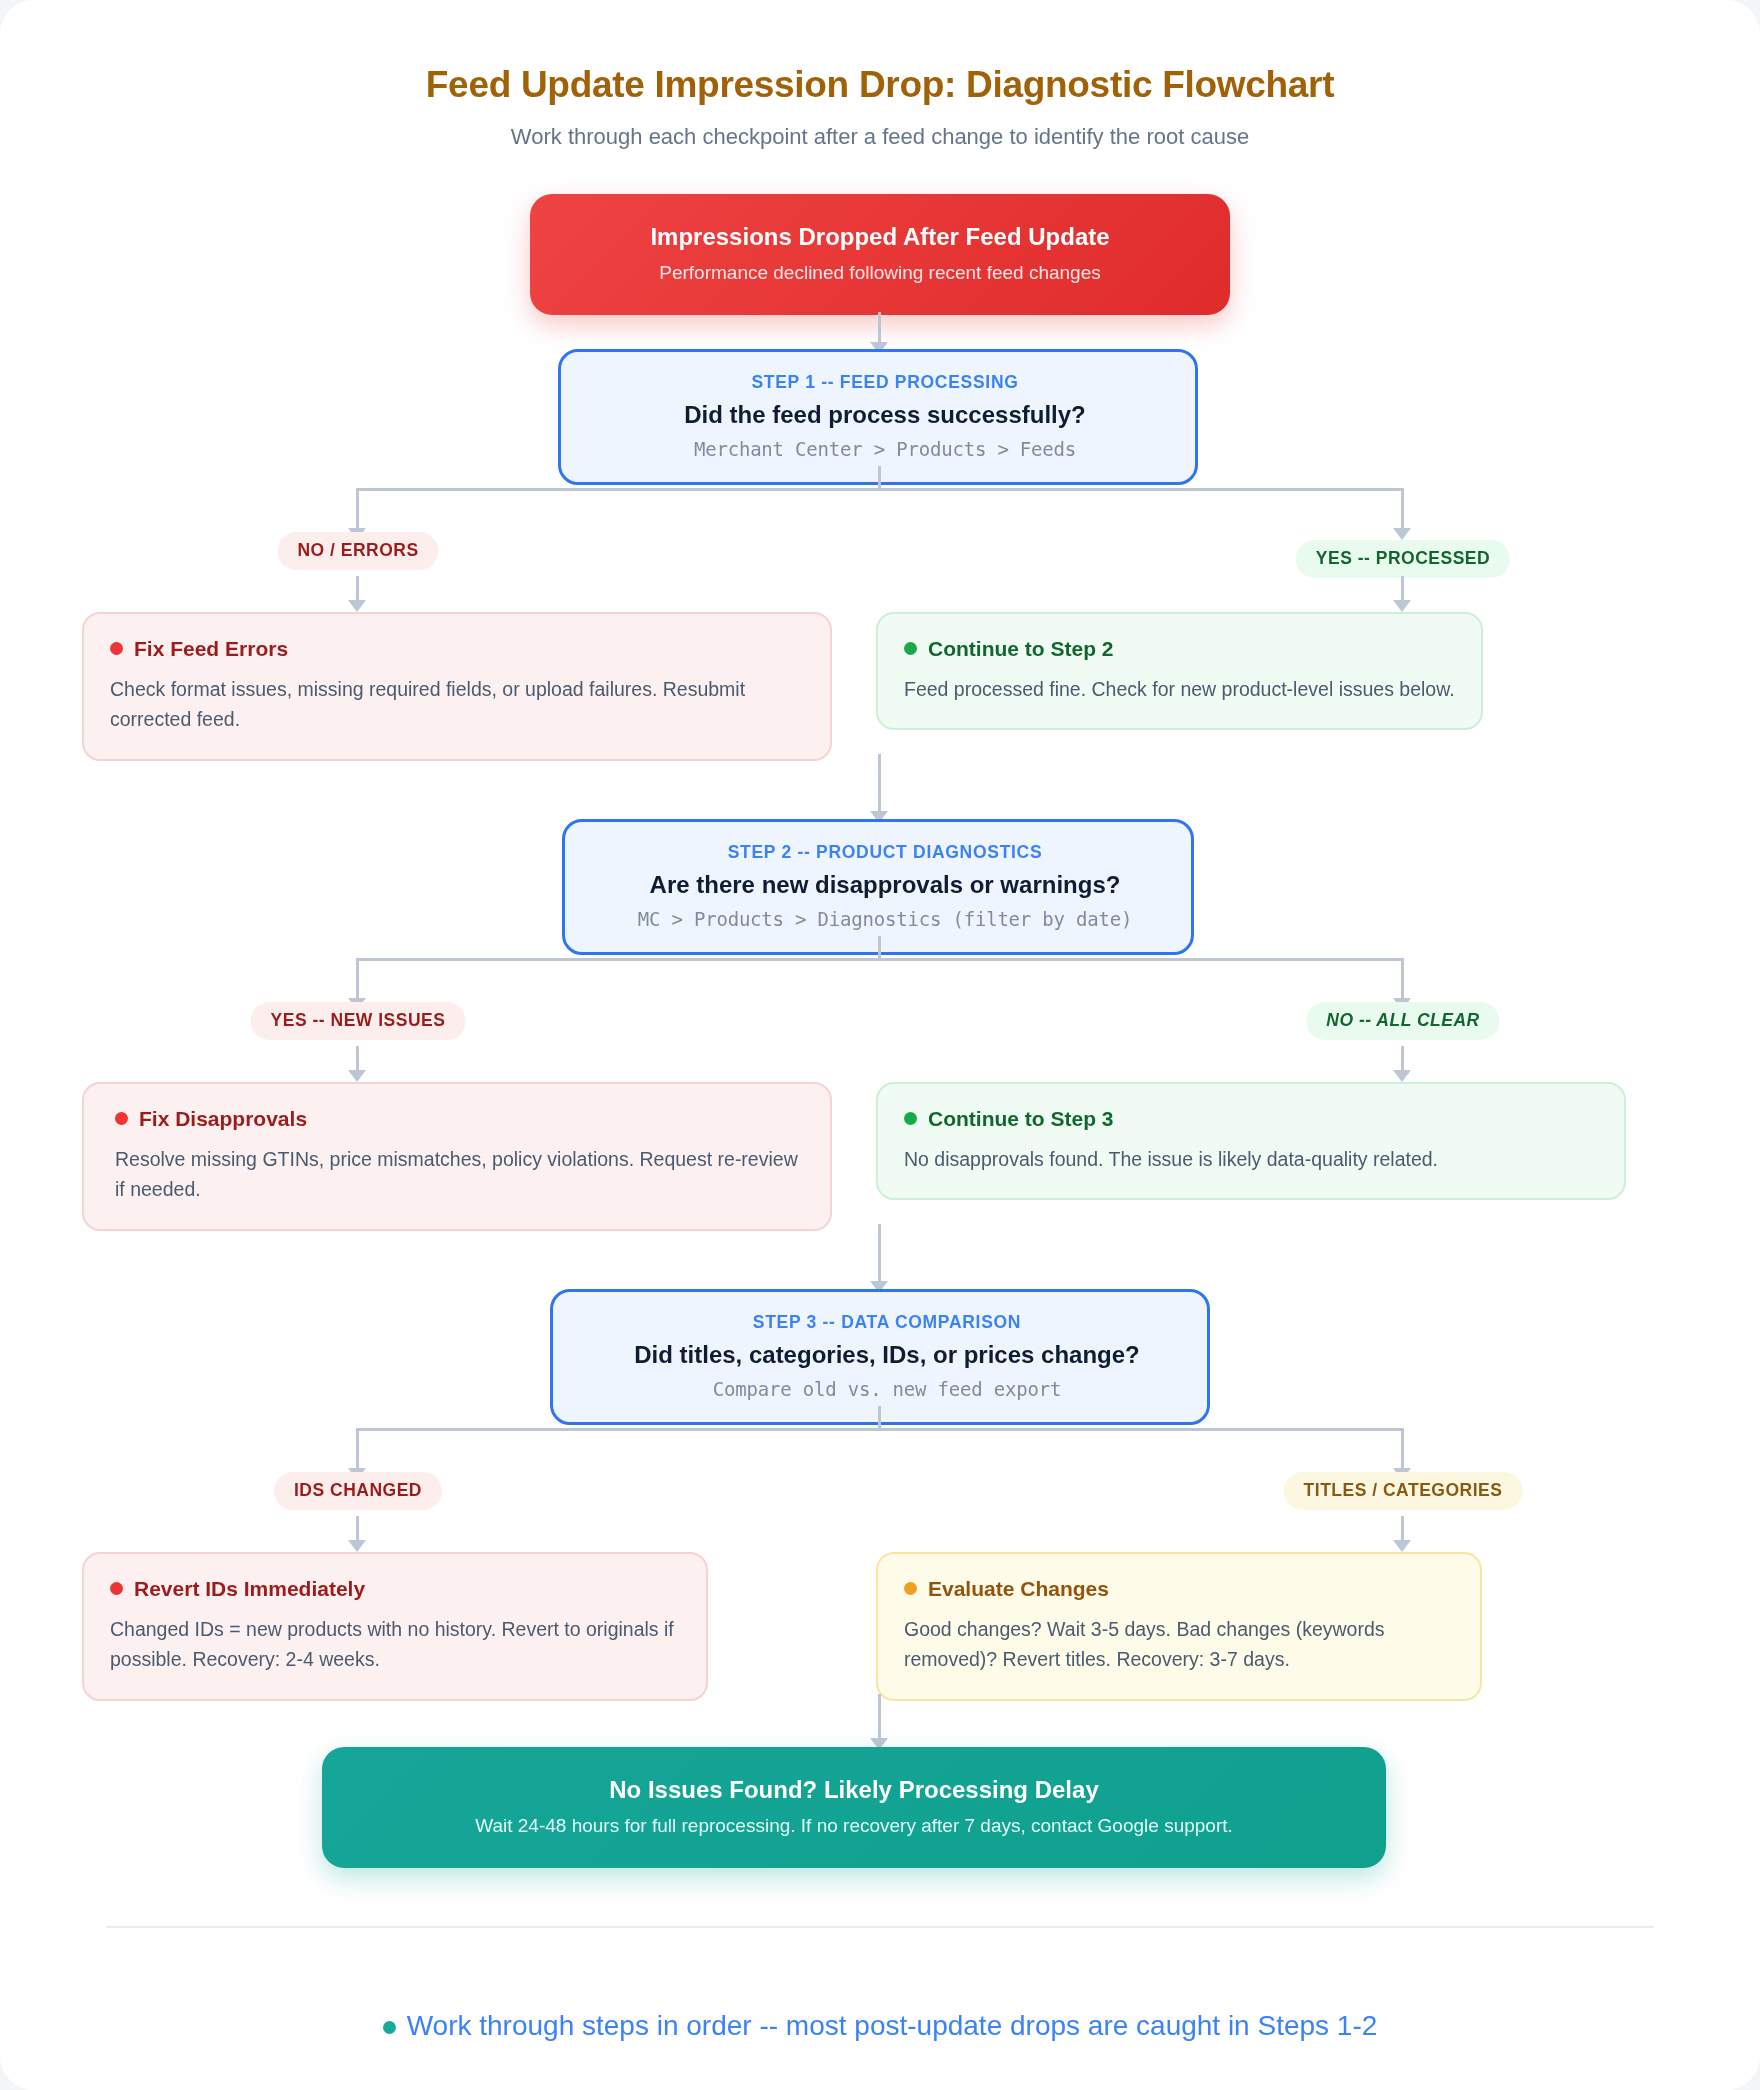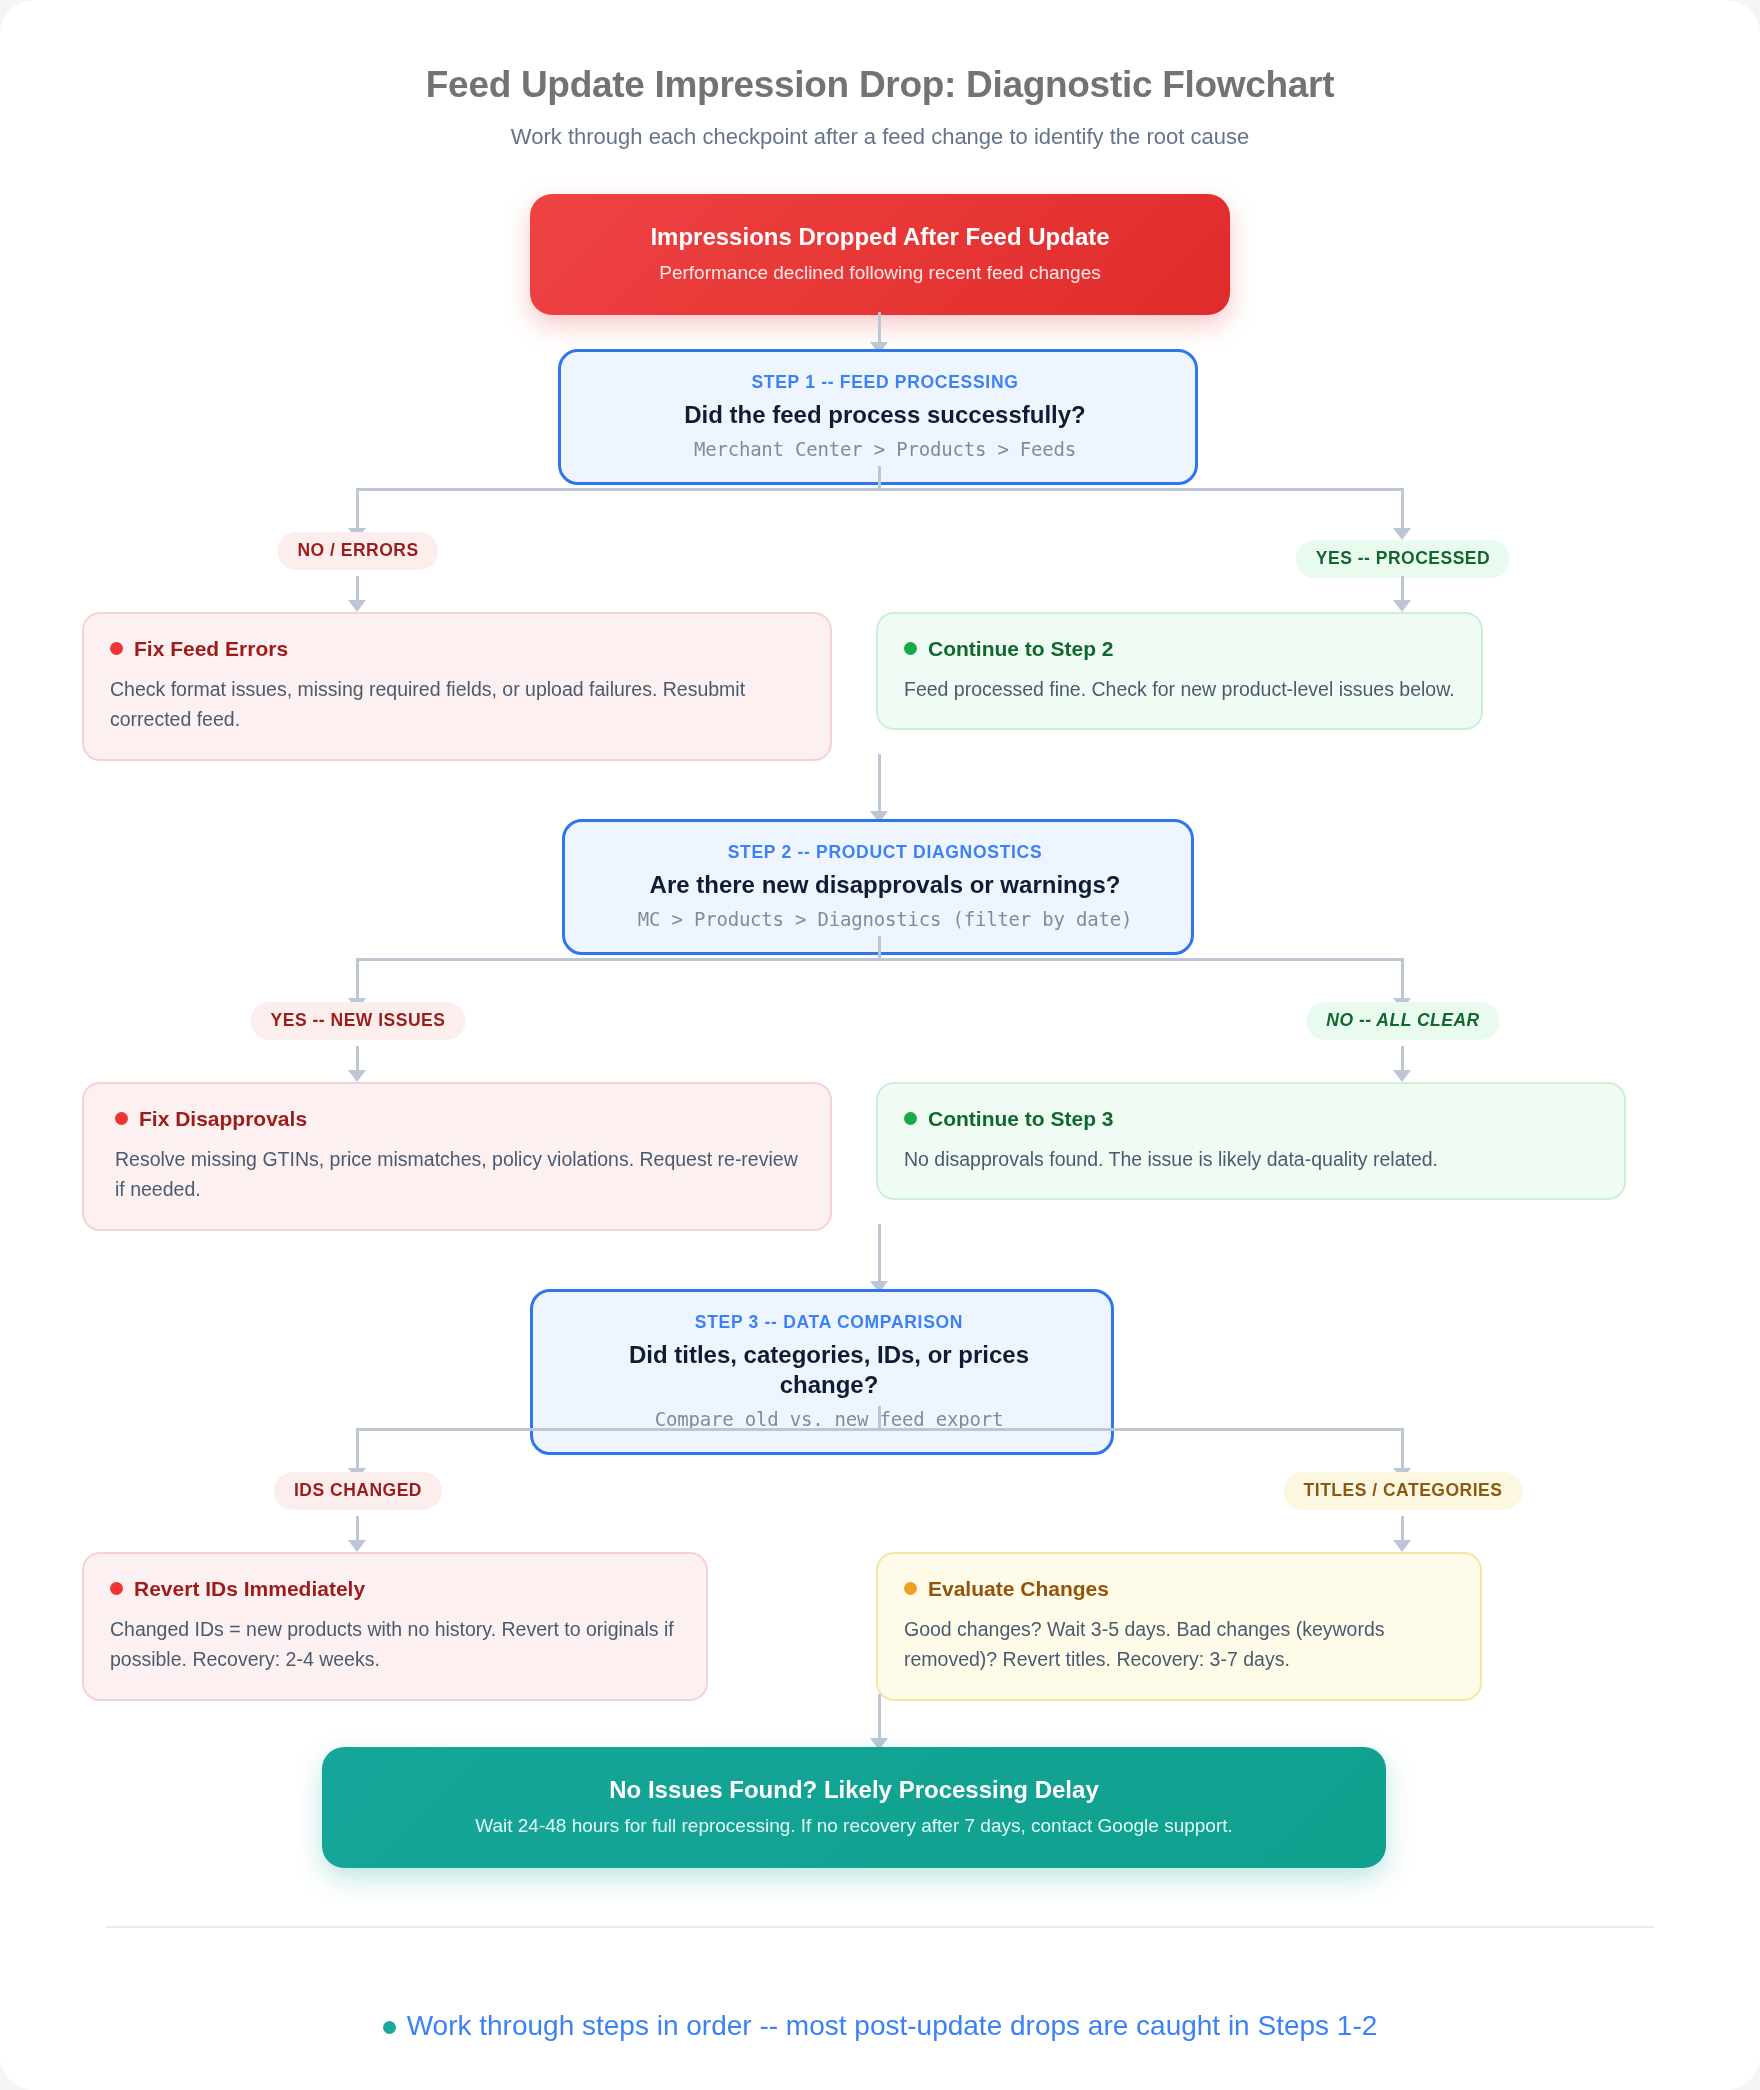--- a/index.html
+++ b/index.html
@@ -26,21 +26,21 @@
   .inner {
     position: relative;
     padding: 62px 106px 0 106px;
   }
 
   
   .title {
     text-align: center;
     font-size: 37px;
     font-weight: bold;
-    color: #737373;
+    color: #a16207;
     letter-spacing: -0.3px;
     line-height: 1.25;
   }
   .subtitle {
     text-align: center;
     font-size: 22px;
     color: #64748b;
     margin-top: 14px;
     line-height: 1.35;
   }
@@ -286,21 +286,21 @@
           <div class="card-head">
             <span class="dot pos"></span>
             <span>Continue to Step 3</span>
           </div>
           <div class="card-body">No disapprovals found. The issue is likely data-quality related.</div>
         </div>
 
         <div class="vline" style="left:772px; top:1030px; height:65px;"></div>
         <div class="arrowhead" style="left:764px; top:1087px;"></div>
 
-        <div class="decision" style="position:absolute; left:424px; top:1095px; width:584px;">
+        <div class="decision" style="position:absolute; left:444px; top:1095px; width:660px;">
           <div class="d-kicker">STEP 3 -- DATA COMPARISON</div>
           <div class="d-question">Did titles, categories, IDs, or prices change?</div>
           <div class="d-path">Compare old vs. new feed export</div>
         </div>
 
         <div class="vline" style="left:772px; top:1212px; height:24px;"></div>
         <div class="hline" style="left:250px; top:1234px; width:1047px;"></div>
         <div class="vline" style="left:250px; top:1234px; height:45px;"></div>
         <div class="arrowhead" style="left:242px; top:1274px;"></div>
         <div class="vline" style="left:1295px; top:1234px; height:45px;"></div>

